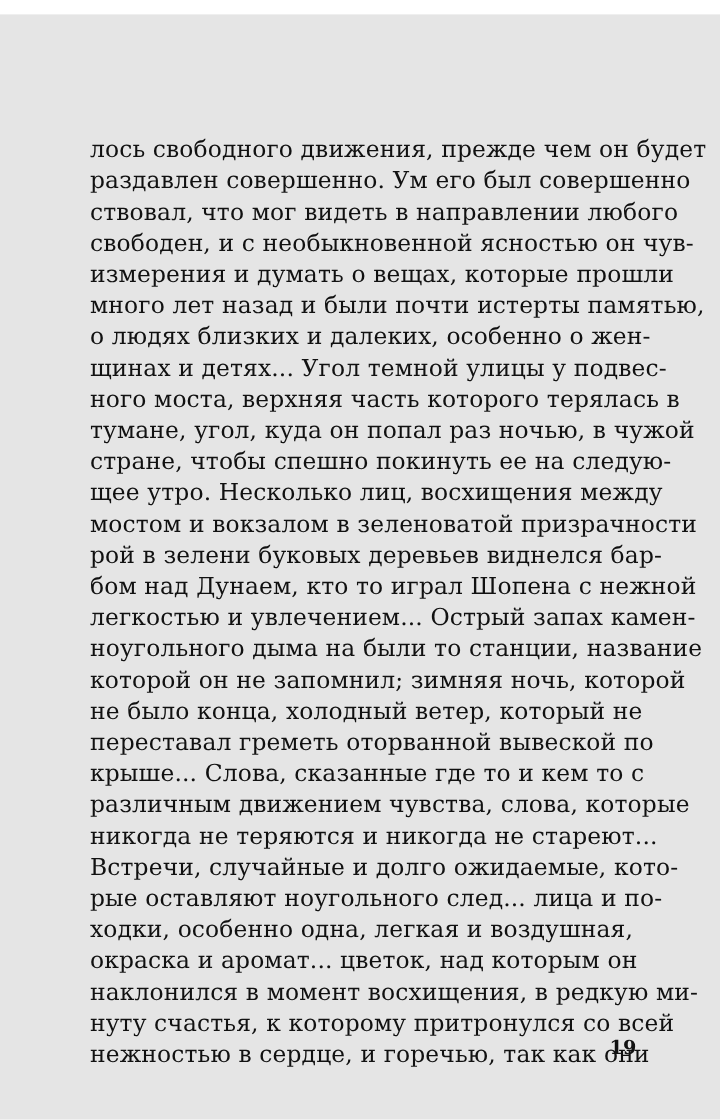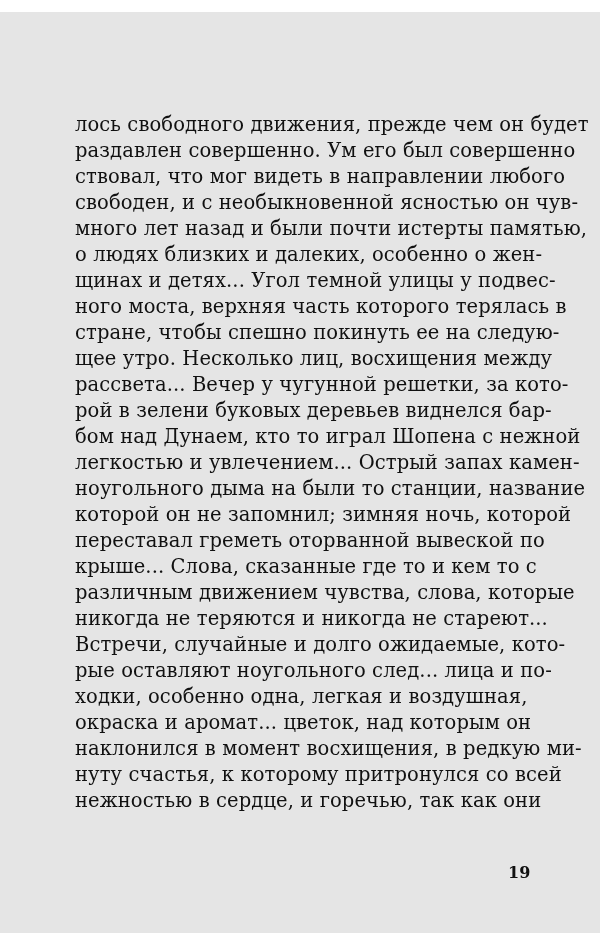--- a/index.html
+++ b/index.html
@@ -27,32 +27,35 @@
   </style>
 </head>
 <body>
 
 <div class="page">
   <div class="text-block">
     <span class="line">лось свободного движения, прежде чем он будет</span>
     <span class="line">раздавлен совершенно. Ум его был совершенно</span>
     <span class="line">ствовал, что мог видеть в направлении любого</span>
     <span class="line">свободен, и с необыкновенной ясностью он чув-</span>
+    <span class="line">измерения и думать о вещах, которые прошли</span>
     <span class="line">много лет назад и были почти истерты памятью,</span>
     <span class="line">о людях близких и далеких, особенно о жен-</span>
     <span class="line">щинах и детях... Угол темной улицы у подвес-</span>
     <span class="line">ного моста, верхняя часть которого терялась в</span>
+    <span class="line">тумане, угол, куда он попал раз ночью, в чужой</span>
     <span class="line">стране, чтобы спешно покинуть ее на следую-</span>
     <span class="line">щее утро. Несколько лиц, восхищения между</span>
-    <span class="line">рассвета... Вечер у чугунной решетки, за кото-</span>
+    <span class="line">мостом и вокзалом в зеленоватой призрачности</span>
     <span class="line">рой в зелени буковых деревьев виднелся бар-</span>
     <span class="line">бом над Дунаем, кто то играл Шопена с нежной</span>
     <span class="line">легкостью и увлечением... Острый запах камен-</span>
     <span class="line">ноугольного дыма на были то станции, название</span>
     <span class="line">которой он не запомнил; зимняя ночь, которой</span>
+    <span class="line">не было конца, холодный ветер, который не</span>
     <span class="line">переставал греметь оторванной вывеской по</span>
     <span class="line">крыше... Слова, сказанные где то и кем то с</span>
     <span class="line">различным движением чувства, слова, которые</span>
     <span class="line">никогда не теряются и никогда не стареют...</span>
     <span class="line">Встречи, случайные и долго ожидаемые, кото-</span>
     <span class="line">рые оставляют ноугольного след... лица и по-</span>
     <span class="line">ходки, особенно одна, легкая и воздушная,</span>
     <span class="line">окраска и аромат... цветок, над которым он</span>
     <span class="line">наклонился в момент восхищения, в редкую ми-</span>
     <span class="line">нуту счастья, к которому притронулся со всей</span>

